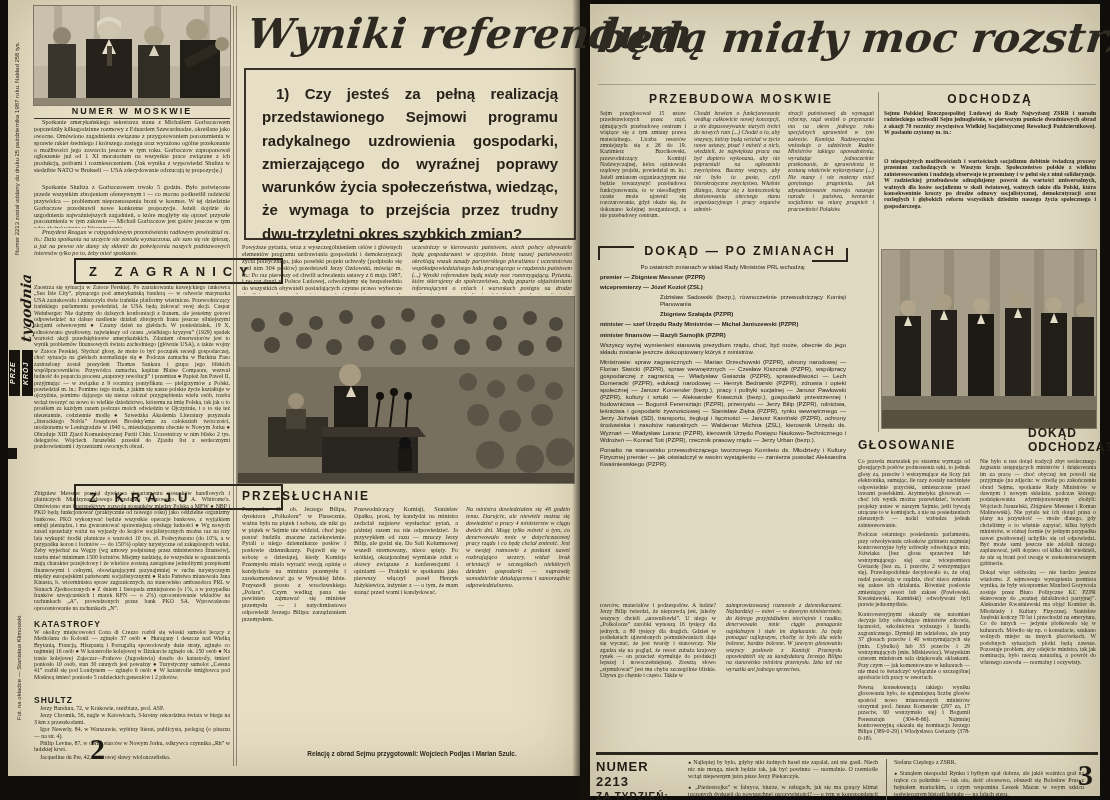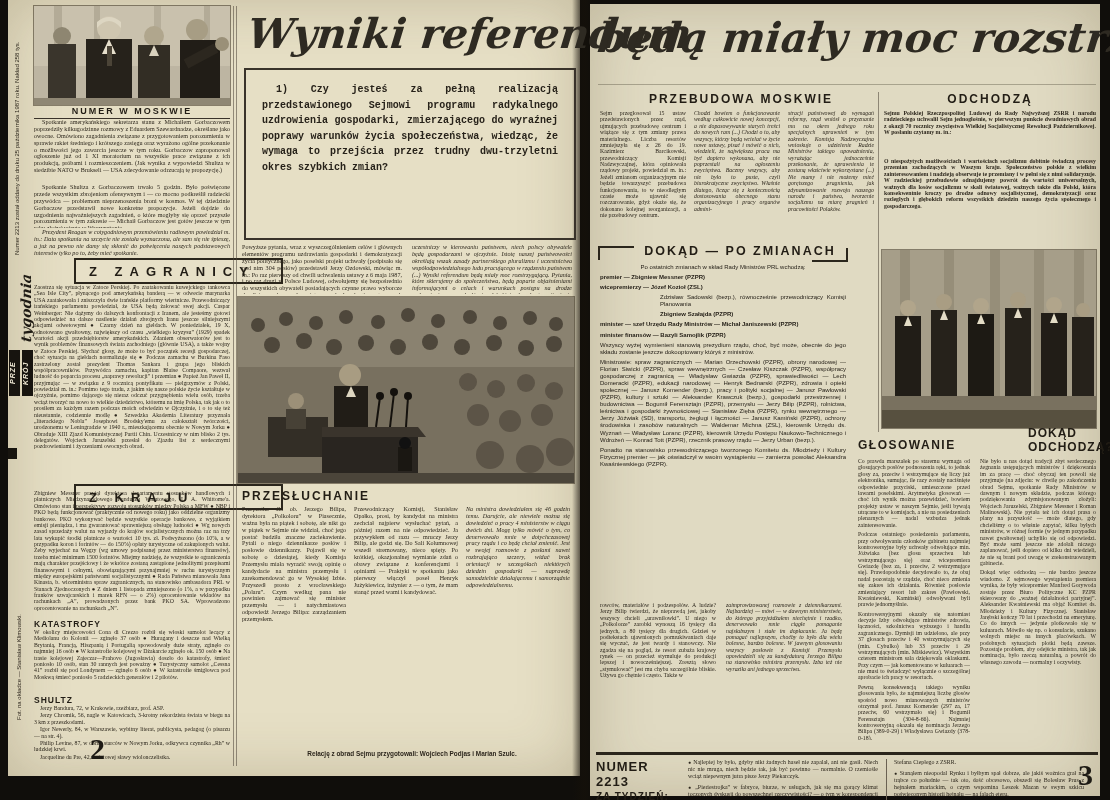--- a/index.html
+++ b/index.html
@@ -11,22 +11,22 @@
   .gutter{background:linear-gradient(90deg,rgba(20,16,10,0) 0%,rgba(20,16,10,.75) 45%,rgba(20,16,10,.9) 60%,rgba(20,16,10,0) 100%);}
   .body-text{font-size:6.1px;line-height:1.13;color:#2c261c;text-align:justify;overflow:hidden;}
   .body-sm{font-size:5.8px;line-height:1.1;color:#2c261c;text-align:justify;overflow:hidden;}
   .ital{font-style:italic;}
   .sec-head{font-family:"Liberation Sans",sans-serif;font-weight:bold;color:#221d15;}
   .boxed-head{border:2px solid #2b261c;text-align:left;letter-spacing:7px;font-size:13px;padding:4px 0 3px 13px;background:rgba(255,255,255,.05);margin-left:40px;}
   .sub-head{font-size:8.5px;letter-spacing:1px;}
   .headline{font-family:"DejaVu Serif",serif;font-style:italic;font-weight:bold;color:#2e2a22;
             transform:skewX(-6deg);white-space:nowrap;}
   .qbox{border:2px solid #39332a;padding:12px 16px;}
-  .qbox p{margin:0 0 9px 0;font-family:Liberation Mono, monospace;font-weight:bold;
-          font-size:10px;line-height:1.55;color:#27221a;text-align:justify;text-indent:14px;}
+  .qbox p{margin:0 0 9px 0;font-family:Liberation Sans, sans-serif;font-weight:bold;
+          font-size:15px;line-height:1.55;color:#27221a;text-align:justify;text-indent:14px;}
   .vtext{writing-mode:vertical-rl;transform:rotate(180deg);}
   .vrule{background:#4a4236;opacity:.55;}
   .photo{overflow:hidden;background:#9a927e;box-shadow:0 0 0 1px rgba(40,30,15,.5);}
   .caption{font-family:"Liberation Sans",sans-serif;font-weight:bold;text-align:center;
            font-size:9px;letter-spacing:2px;color:#221d15;}
   .deadlist p{margin:0 0 1px 0;text-indent:6px;}
   .nw-box{border-top:3px solid #2b261c;}
   .nw-items{column-count:2;column-gap:16px;column-rule:1px solid #6a6152;}
   .nw-items p{margin:0 0 4px 0;font-size:5.9px;line-height:1.18;color:#2c261c;text-align:justify;}
   .nw-items p::before{content:"● ";font-size:5px;}

